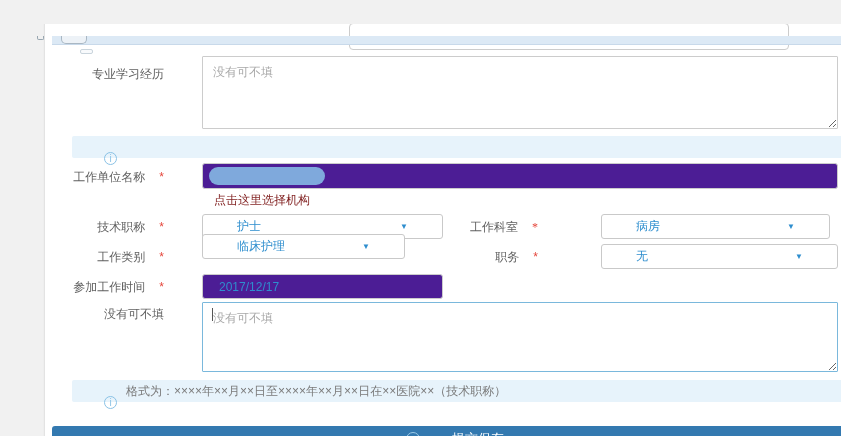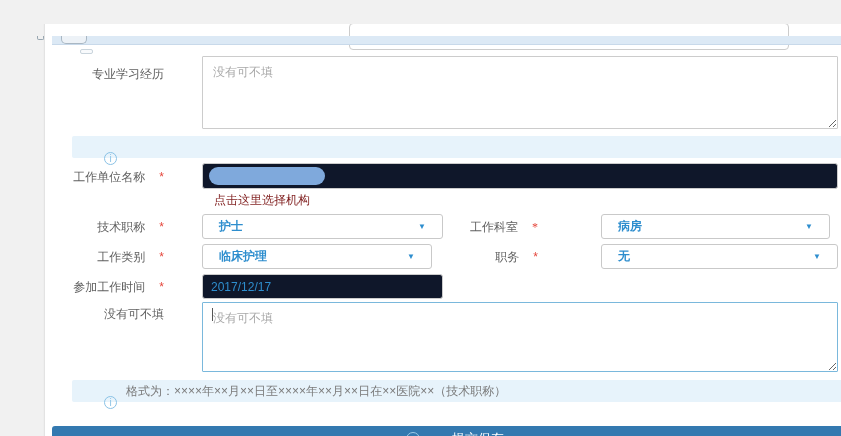--- a/index.html
+++ b/index.html
@@ -49,35 +49,35 @@
     position:absolute; z-index:8;
     border:1px solid #cccccc; border-radius:1px;
     padding:7px 10px; font-family:inherit; font-size:12px; color:#333;
     resize:both; outline:none; background:#fff;
   }
   textarea.ta::placeholder { color:#a8a8a8; }
   textarea.ta.focused { border-color:#7ab8dc; }
   input.txt {
     position:absolute; z-index:8;
     border:1px solid #cccccc; border-radius:3px;
-    padding:0 8px; font-family:inherit; font-size:12px; background:#0f172a; outline:none;
+    padding:0 16px; font-family:inherit; font-size:12px; background:#4c1d95; outline:none;
   }
   input.txt.blue { color:#2e8ece; }
   .redaction {
     position:absolute; left:173px; top:131px; width:116px; height:18px;
     background:#7fa9dc; border-radius:9px; z-index:9;
   }
   .link {
     position:absolute; color:#7f1d1d; font-size:12px; z-index:8; cursor:pointer;
     text-decoration:none;
   }
   .select {
     position:absolute; z-index:8; height:25px;
     border:1px solid #c9c9c9; border-radius:3px; background:#fff;
-    display:flex; align-items:center; padding:0 4px; cursor:pointer;font-weight:bold;
+    display:flex; align-items:center; padding:0 22px; cursor:pointer;
   }
   .select .val { color:#2e8ece; font-size:12px; flex:1; }
   .select .arrow { color:#2e8ece; font-size:8px; line-height:8px; }
   .caret { position:absolute; left:176px; top:272px; width:1px; height:13px; background:#555; z-index:10; }
   
   .hint {
     position:absolute; left:36px; width:774px; height:22px;
     background:#e7f3fb; border-radius:2px; color:#7a7a7a; font-size:12px;
     line-height:22px; padding-left:42px; z-index:8;
   }
@@ -137,21 +137,21 @@
   <span>工作科室</span><span class="req">*</span>
 </div>
 <div class="select" style="left:565px; top:178px; width:229px;">
   <span class="val">病房</span>
   <span class="arrow">▼</span>
 </div>
 
 <div class="lbl" style="left:20px; top:214px;">
   <span>工作类别</span><span class="req">*</span>
 </div>
-<div class="select" style="left:166px; top:208px; width:230px;">
+<div class="select" style="left:166px; top:198px; width:203px;">
   <span class="val">临床护理</span>
   <span class="arrow">▼</span>
 </div>
 <div class="lbl" style="left:394px; top:214px;">
   <span>职务</span><span class="req">*</span>
 </div>
 <div class="select" style="left:565px; top:208px; width:237px;">
   <span class="val">无</span>
   <span class="arrow">▼</span>
 </div>

